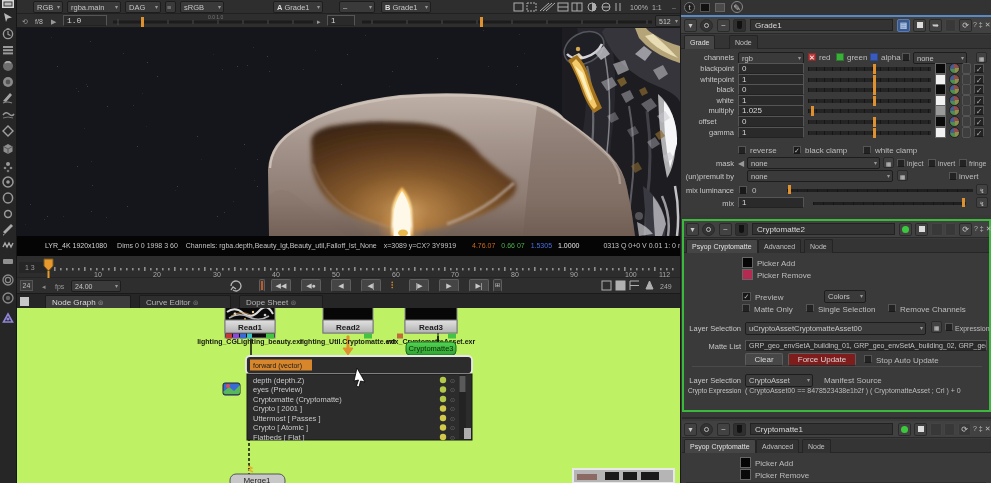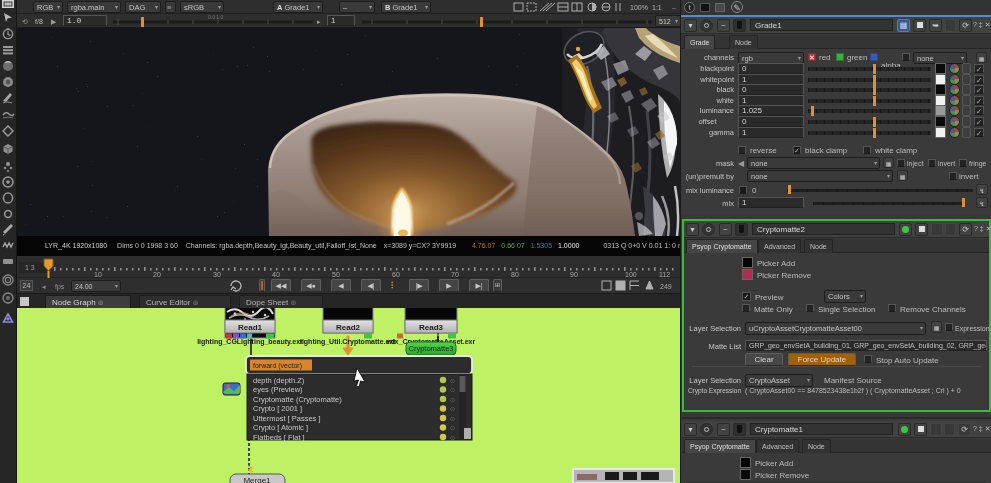--- a/index.html
+++ b/index.html
@@ -657,21 +657,21 @@
       </div>
 
       <div style="position:absolute;left:0;top:35px;width:311px;height:12px;">
         <div class="rl" style="left:0;top:1px;width:53px;">channels</div>
         <div class="dd" style="left:57px;top:0;width:66px;height:12px;">rgb<span class="ar">▾</span></div>
         <span class="cb" style="left:127px;top:1px;background:#c03a3a;border-color:#803030;color:#fff;font-size:7px;line-height:7px;text-align:center;">✕</span>
           <span class="lbl" style="left:138px;top:1px;">red</span>
         <span class="cb" style="left:155px;top:1px;background:#3ab03a;border-color:#2a7a2a;"></span>
           <span class="lbl" style="left:166px;top:1px;">green</span>
         <span class="cb" style="left:189px;top:1px;background:#3a5ac0;border-color:#2a4a8a;"></span>
-          <span class="lbl" style="left:200px;top:9px;">alpha</span>
+          <span class="lbl" style="left:200px;top:1px;">alpha</span>
         <span class="cb" style="left:221px;top:1px;"></span>
         <div class="dd" style="left:232px;top:0;width:54px;height:12px;">none<span class="ar">▾</span></div>
         <div class="hbtn" style="left:295px;top:0;width:11px;height:11px;font-size:6px;">▦</div>
       </div>
 
       <div style="position:absolute;left:0;top:46px;width:311px;height:11px;">
         <div class="rl" style="left:0;top:1px;width:53px;">blackpoint</div>
         <div class="vbox" style="left:57px;top:0;width:66px;">0</div>
         <div class="slider" style="left:127px;top:1px;width:123px;">
           <div class="track" style="background-image:repeating-linear-gradient(90deg,#161616 0 1px,transparent 1px 8px);height:4px;background-color:#242424;top:3px;"></div>
@@ -712,21 +712,21 @@
         <div class="slider" style="left:127px;top:1px;width:123px;">
           <div class="track" style="background-image:repeating-linear-gradient(90deg,#161616 0 1px,transparent 1px 8px);height:4px;background-color:#242424;top:3px;"></div>
           <div style="position:absolute;left:65px;top:0;width:3px;height:10px;background:#e0912f;"></div>
         </div>
         <span class="swb" style="left:254px;top:0;background:#f2f2f2;"></span>
         <span style="position:absolute;left:268px;top:0;width:11px;height:11px;border-radius:6px;background:conic-gradient(#9a5050 0 25%,#9a9a50 0 50%,#509a50 0 75%,#50609a 0 100%);opacity:0.9;border:1px solid #222;"></span>
         <div class="hbtn" style="left:281px;top:0;width:9px;height:11px;background:#3e3e3e;border-color:#555;"></div>
         <span class="cb" style="left:293px;top:1px;width:10px;height:9px;color:#aaa;font-size:8px;line-height:9px;text-align:center;">✓</span>
       </div>
       <div style="position:absolute;left:0;top:88px;width:311px;height:11px;">
-        <div class="rl" style="left:0;top:1px;width:53px;">luminance</div>
+        <div class="rl" style="left:0;top:1px;width:53px;">multiply</div>
         <div class="vbox" style="left:57px;top:0;width:66px;">1.025</div>
         <div class="slider" style="left:127px;top:1px;width:123px;">
           <div class="track" style="background-image:repeating-linear-gradient(90deg,#161616 0 1px,transparent 1px 8px);height:4px;background-color:#242424;top:3px;"></div>
           <div style="position:absolute;left:3px;top:0;width:3px;height:10px;background:#e0912f;"></div>
         </div>
         <span class="swb" style="left:254px;top:0;background:#9a9a9a;"></span>
         <span style="position:absolute;left:268px;top:0;width:11px;height:11px;border-radius:6px;background:conic-gradient(#9a5050 0 25%,#9a9a50 0 50%,#509a50 0 75%,#50609a 0 100%);opacity:0.9;border:1px solid #222;"></span>
         <div class="hbtn" style="left:281px;top:0;width:9px;height:11px;background:#3e3e3e;border-color:#555;"></div>
         <span class="cb" style="left:293px;top:1px;width:10px;height:9px;color:#aaa;font-size:8px;line-height:9px;text-align:center;">✓</span>
       </div>
@@ -842,21 +842,21 @@
       <span class="cb" style="left:204px;top:83px;"></span>
         <span class="lbl" style="left:216px;top:84px;">Remove Channels</span>
       <div class="rl" style="left:0;top:103px;width:57px;">Layer Selection</div>
       <div class="dd" style="left:61px;top:101px;width:181px;">uCryptoAsset​CryptomatteAsset00<span class="ar">▾</span></div>
       <div class="hbtn" style="left:247px;top:100px;width:11px;height:12px;font-size:6px;">▦</div>
       <span class="cb" style="left:261px;top:102px;"></span>
         <span class="lbl" style="left:271px;top:103px;font-size:7px;">Expression</span>
       <div class="rl" style="left:0;top:121px;width:57px;">Matte List</div>
       <div class="vbox" style="left:61px;top:119px;width:242px;overflow:hidden;white-space:nowrap;font-size:7px;color:#c2c2c2;">GRP_geo_envSetA_building_01, GRP_geo_envSetA_building_02, GRP_geo_veh</div>
       <div class="btn2" style="left:61px;top:132px;width:38px;">Clear</div>
-      <div class="btn2" style="left:104px;top:132px;width:68px;background:#a16207;">Force Update</div>
+      <div class="btn2" style="left:104px;top:132px;width:68px;background:#7f1d1d;">Force Update</div>
       <span class="cb" style="left:180px;top:134px;"></span>
         <span class="lbl" style="left:192px;top:135px;">Stop Auto Update</span>
       <div style="position:absolute;left:8px;top:145px;width:290px;height:1px;background:#2e2e2e;border-bottom:1px solid #4a4a4a;"></div>
       <div class="rl" style="left:0;top:155px;width:57px;">Layer Selection</div>
       <div class="dd" style="left:61px;top:153px;width:68px;">CryptoAsset<span class="ar">▾</span></div>
       <div class="lbl" style="left:140px;top:155px;">Manifest Source</div>
       <div class="rl" style="left:0;top:165px;width:57px;font-size:6.5px;white-space:nowrap;">Crypto Expression</div>
       <div class="lbl" style="left:61px;top:165px;width:244px;font-size:7px;white-space:nowrap;overflow:hidden;">( CryptoAsset00 == 8478523438e1b2f )  ( CryptomatteAsset ; Crl ) + 0</div>
     </div>
 

